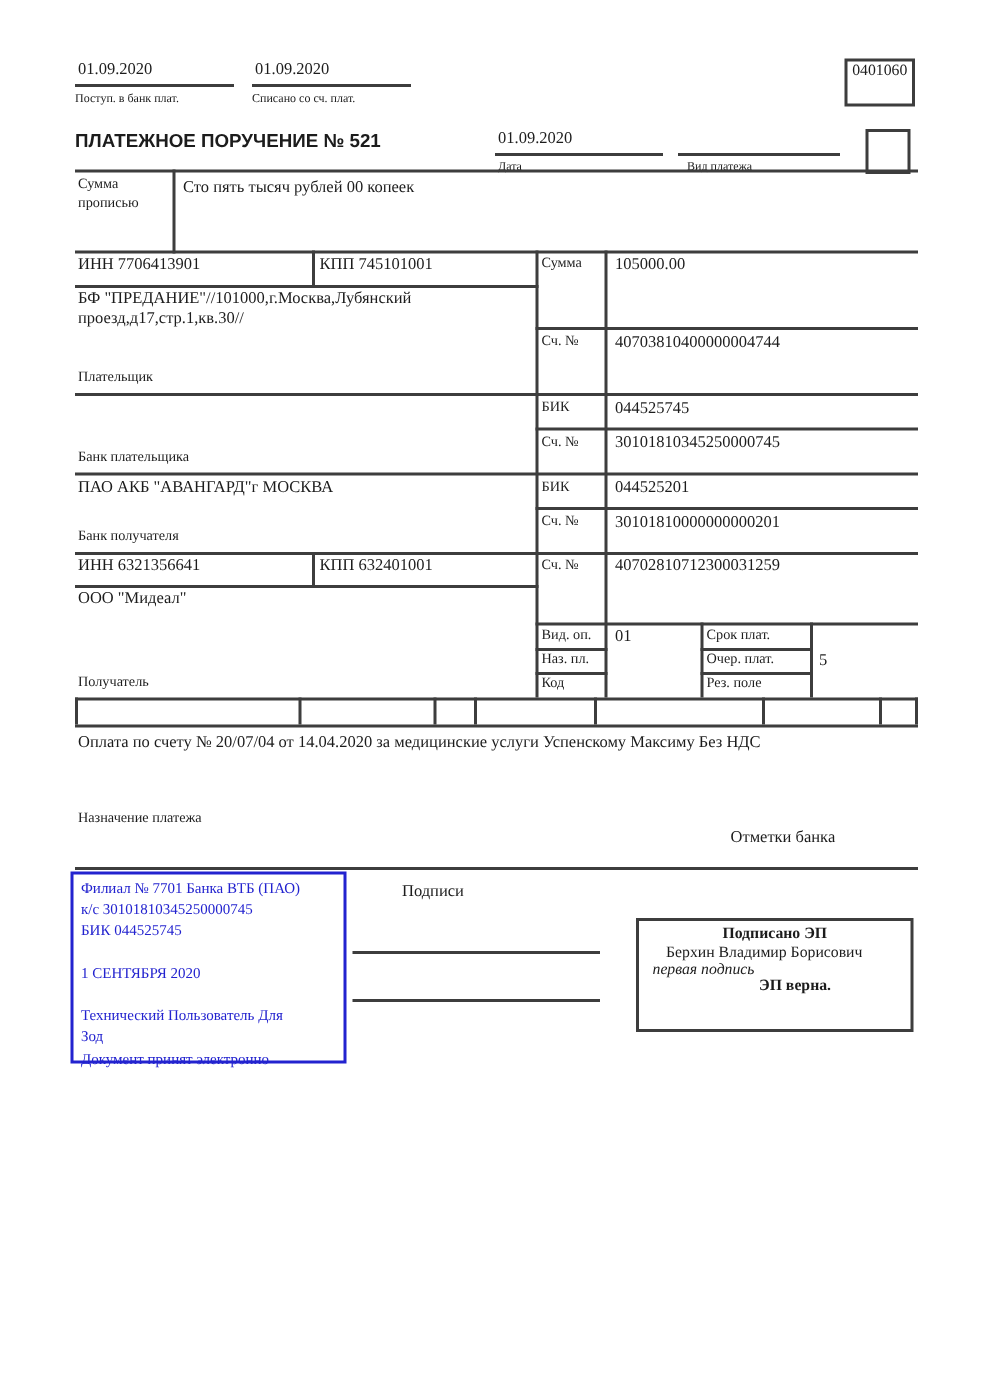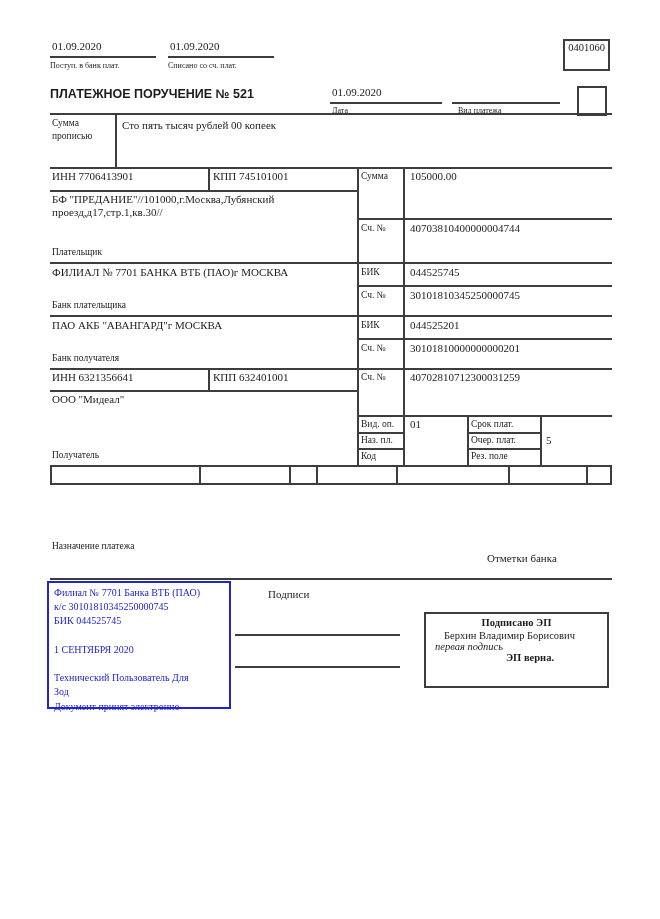--- a/index.html
+++ b/index.html
@@ -80,21 +80,20 @@
 
   <div class="t" style="left:52px;top:170px;">ИНН 7706413901</div>
   <div class="t" style="left:213px;top:170px;">КПП 745101001</div>
   <div class="t lb" style="left:361px;top:171px;">Сумма</div>
   <div class="t" style="left:410px;top:170px;">105000.00</div>
   <div class="t wrap" style="left:52px;top:193px;width:265px;">БФ "ПРЕДАНИЕ"//101000,г.Москва,Лубянский проезд,д17,стр.1,кв.30//</div>
   <div class="t lb" style="left:361px;top:223px;">Сч. №</div>
   <div class="t" style="left:410px;top:222px;">40703810400000004744</div>
   <div class="t lb" style="left:52px;top:247px;">Плательщик</div>
 
-  <div class="t" style="left:52px;top:266px;">ФИЛИАЛ № 7701 БАНКА ВТБ (ПАО)г МОСКВА</div>
   <div class="t lb" style="left:361px;top:267px;">БИК</div>
   <div class="t" style="left:410px;top:266px;">044525745</div>
   <div class="t lb" style="left:361px;top:290px;">Сч. №</div>
   <div class="t" style="left:410px;top:289px;">30101810345250000745</div>
   <div class="t lb" style="left:52px;top:300px;">Банк плательщика</div>
 
   <div class="t" style="left:52px;top:319px;">ПАО АКБ "АВАНГАРД"г МОСКВА</div>
   <div class="t lb" style="left:361px;top:320px;">БИК</div>
   <div class="t" style="left:410px;top:319px;">044525201</div>
   <div class="t lb" style="left:361px;top:343px;">Сч. №</div>
@@ -120,20 +119,21 @@
   <div class="hl" style="left:50px;top:483px;width:562px;"></div>
   <div class="vl" style="left:50px;top:465px;height:18px;"></div>
   <div class="vl" style="left:199px;top:465px;height:18px;"></div>
   <div class="vl" style="left:289px;top:465px;height:18px;"></div>
   <div class="vl" style="left:316px;top:465px;height:18px;"></div>
   <div class="vl" style="left:396px;top:465px;height:18px;"></div>
   <div class="vl" style="left:508px;top:465px;height:18px;"></div>
   <div class="vl" style="left:586px;top:465px;height:18px;"></div>
   <div class="vl" style="left:610px;top:465px;height:18px;"></div>
 
+  <div class="t wrap" style="left:52px;top:489px;width:560px;">Оплата по счету № 20/07/04 от 14.04.2020 за медицинские услуги Успенскому Максиму Без НДС</div>
   <div class="t lb" style="left:52px;top:541px;text-align:center;">Назначение платежа</div>
   <div class="hl" style="left:50px;top:578px;width:562px;"></div>
 
   <div class="stamp">
     <div class="stamp-line">Филиал № 7701 Банка ВТБ (ПАО)</div>
     <div class="stamp-line">к/с 30101810345250000745</div>
     <div class="stamp-line">БИК 044525745</div>
     <div class="stamp-line"></div>
     <div class="stamp-line">1 СЕНТЯБРЯ 2020</div>
     <div class="stamp-line"></div>

